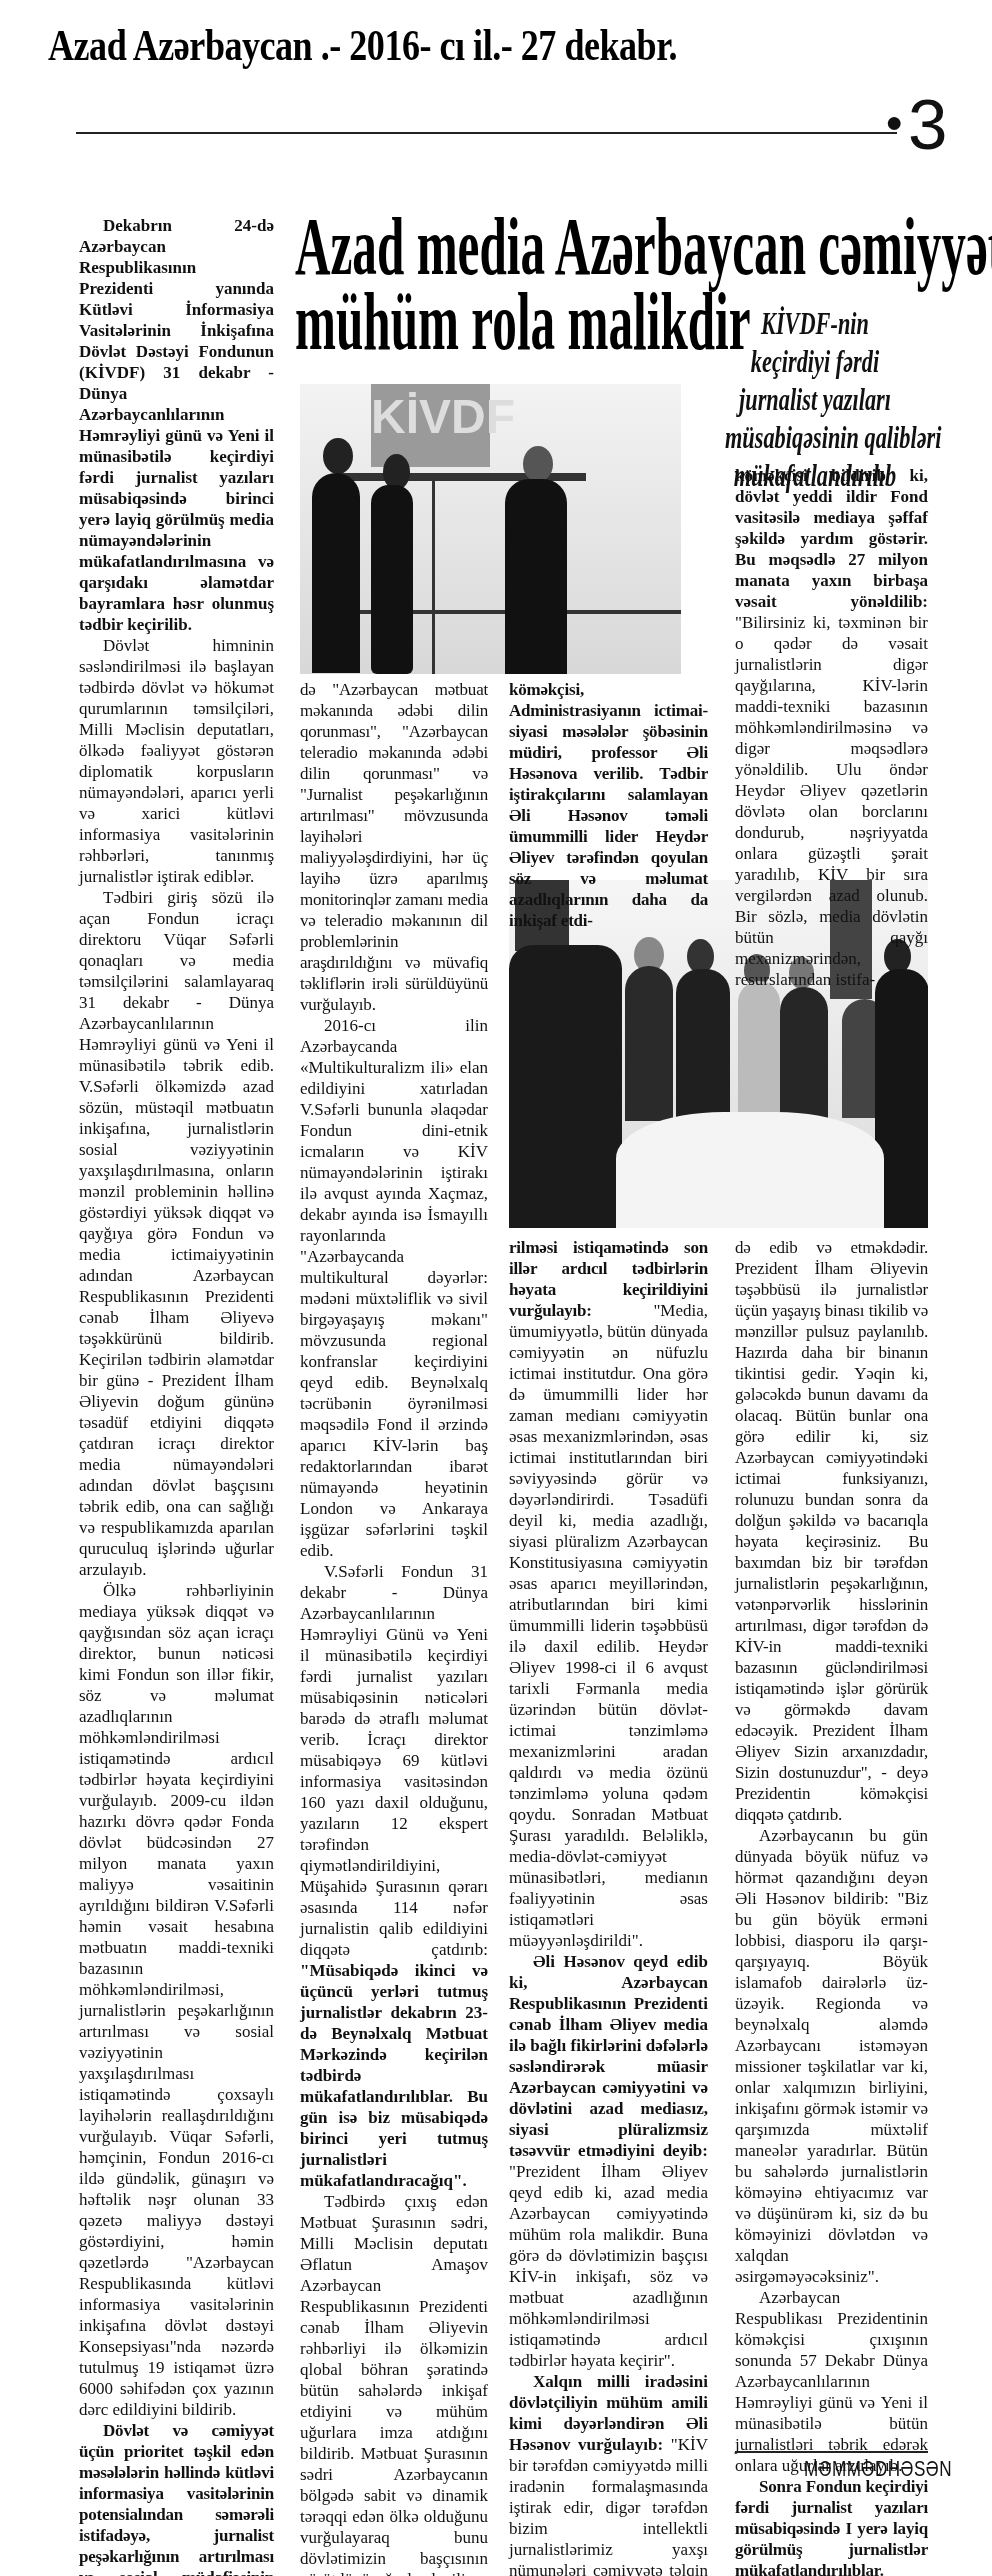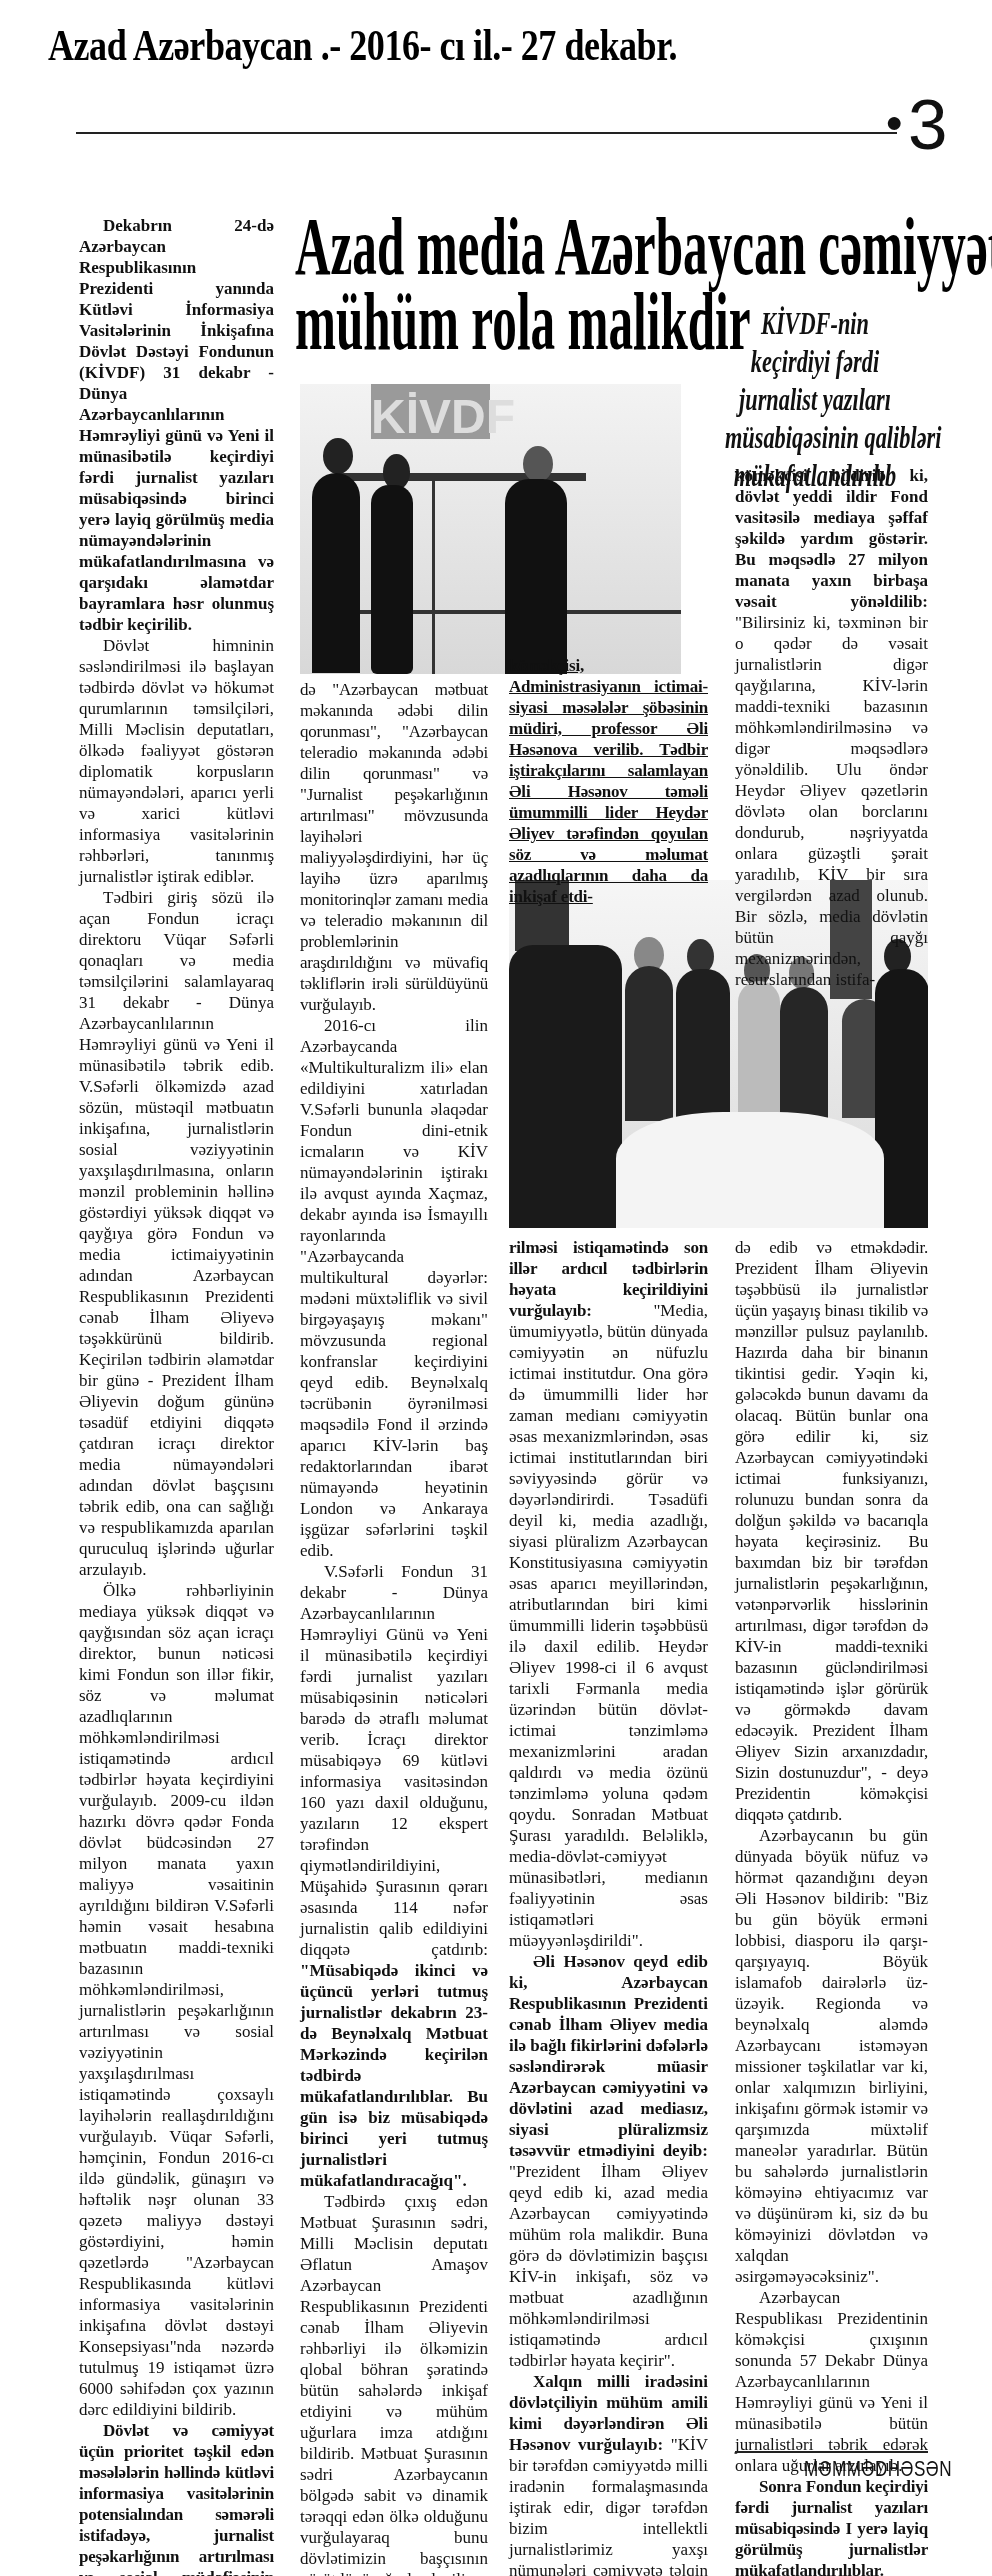--- a/index.html
+++ b/index.html
@@ -10,29 +10,29 @@
   .pagenum .dot { font-size:30px; vertical-align:16.7px; margin-right:4.8px; }
   .headline { position:absolute; left:295px; top:209px; width:833px; font-size:82px; line-height:75px; font-weight:bold; transform:scaleX(0.60); transform-origin:left top; white-space:nowrap; font-family:"Liberation Serif", serif; color:#000; }
   .subhead { position:absolute; left:690px; top:305px; width:250px; text-align:center; font-style:italic; font-weight:bold; font-size:31px; line-height:38px; color:#111; }
   .subhead span { display:block; transform:scaleX(0.72); white-space:nowrap; }
   .col { position:absolute; font-size:17px; line-height:21px; text-align:justify; hyphens:manual; color:#111; }
   .col p { margin:0; text-indent:24px; }
   .col p.noind { text-indent:0; }
   .b { font-weight:bold; }
   .col1 { left:79px; top:215px; width:195px; }
   .col2 { left:300px; top:679px; width:188px; }
-  .col3a { left:509px; top:655px; width:199px;text-decoration:underline; }
+  .col3a { left:509px; top:679px; width:199px; }
   .col3b { left:509px; top:1237px; width:199px; }
   .col4a { left:735px; top:465px; width:193px; }
   .col4b { left:735px; top:1237px; width:193px; }
   .cond { font-family:"Liberation Serif", serif; letter-spacing:-0.2px; }
   .photo { position:absolute; background:#e6e6e6; overflow:hidden; }
   .photo1 { left:300px; top:384px; width:381px; height:290px; background:linear-gradient(#f3f3f3,#d8d8d8); }
   .photo2 { left:509px; top:880px; width:419px; height:348px; background:linear-gradient(#f6f6f6,#dadada); }
-  .banner { position:absolute; left:71px; top:0; width:119px; height:55px; background:#9a9a9a; color:#ddd; font-weight:bold; font-size:48px; text-align:right; line-height:65px; font-family:"Liberation Sans", sans-serif; }
+  .banner { position:absolute; left:71px; top:0; width:119px; height:83px; background:#9a9a9a; color:#ddd; font-weight:bold; font-size:48px; text-align:right; line-height:65px; font-family:"Liberation Sans", sans-serif; }
   .person { position:absolute; background:#111; border-radius:24px 24px 0 0; }
   .head { position:absolute; background:#222; border-radius:50%; }
   .podium-line { position:absolute; background:#333; }
   .signrule { position:absolute; left:735px; top:2451px; width:193px; height:1.8px; background:#222; }
   .signature { position:absolute; left:773px; top:2457px; width:155px; text-align:right; font-size:21.4px; letter-spacing:0.6px; font-family:"Liberation Sans", sans-serif; transform:scaleX(0.8); transform-origin:right top; color:#111; }
 </style>
 </head>
 <body>
 
 <div class="masthead">Azad Azərbaycan .- 2016- cı il.- 27 dekabr.</div>

